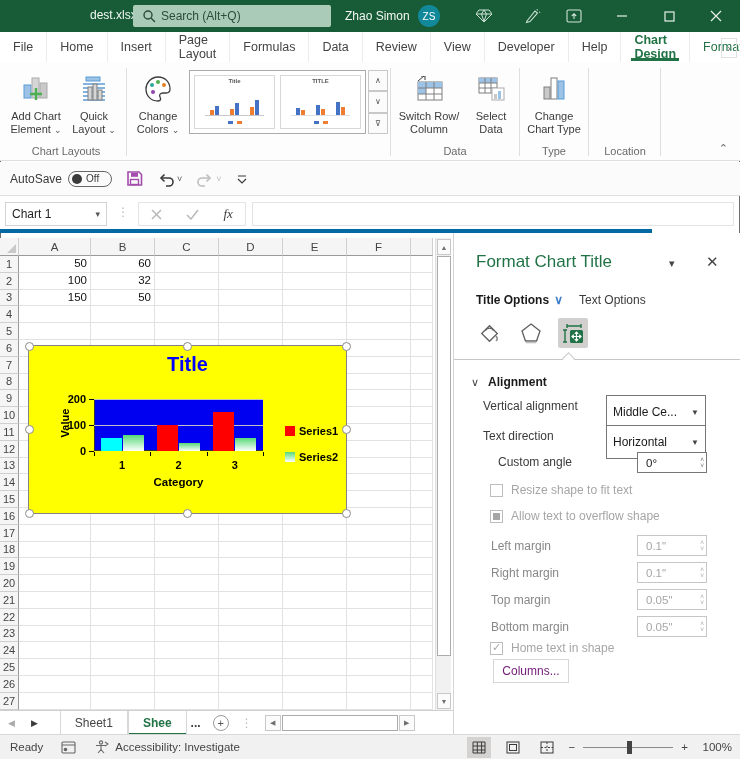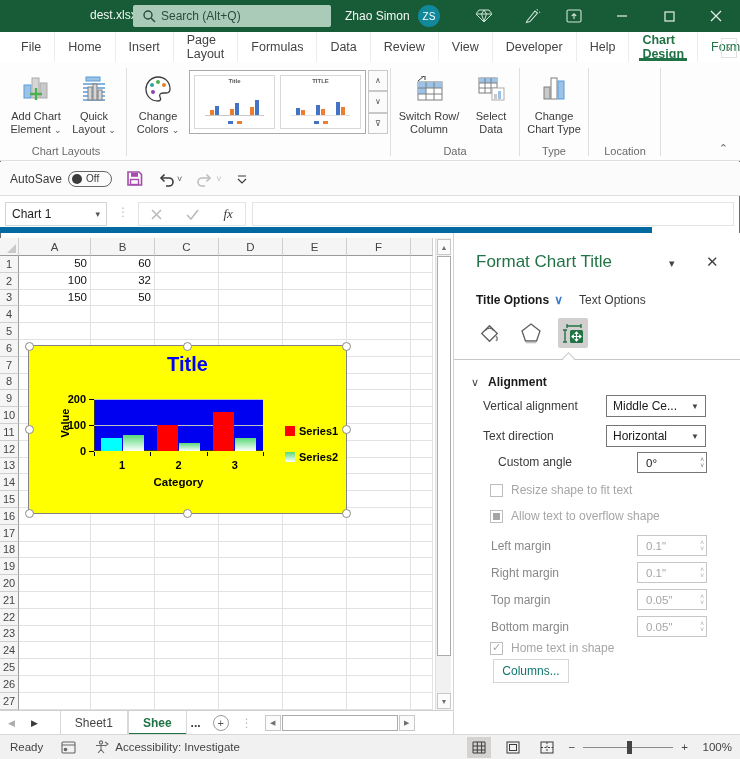--- a/index.html
+++ b/index.html
@@ -11,21 +11,21 @@
   .titlebar { position:absolute; left:0; top:0; width:740px; height:32px; background:#185C37; display:flex; align-items:center; color:#E7F0EA; }
   .doc-title { position:absolute; left:90px; top:8px; font-size:12px; color:#F2F7F4; display:flex; gap:6px; align-items:center; }
   .searchbox { position:absolute; left:133px; top:5px; width:198px; height:22px; background:#A9CBB8; border-radius:2px; display:flex; align-items:center; gap:8px; padding-left:28px; font-size:12px; color:#2E4B3B; }
   .searchbox svg { position:absolute; left:9px; top:4px; }
   .tb-user { position:absolute; left:345px; top:9px; font-size:12px; color:#F2F7F4; }
   .avatar { position:absolute; left:418px; top:5px; width:22px; height:22px; border-radius:50%; background:#12899B; color:#fff; font-size:10px; display:flex; align-items:center; justify-content:center; }
   .tb-ic { position:absolute; top:6px; width:28px; height:20px; display:flex; align-items:center; justify-content:center; }
   .tb-ic svg { display:block; }
 
   
-  .tabstrip { position:absolute; left:0; top:32px; width:740px; height:30px; background:#fff; display:flex; align-items:stretch; padding-left:8px; }
+  .tabstrip { position:absolute; left:0; top:32px; width:740px; height:30px; background:#fff; display:flex; align-items:stretch; }
   .rtab { position:relative; padding:0 13px; font-size:12.5px; color:#444; display:flex; align-items:center; border-right:1px solid #ECECEC; cursor:default; }
   .rtab.contextual { color:#217346; }
   .rtab.active { color:#217346; font-weight:bold; }
   .rtab.active::after { content:""; position:absolute; left:10px; right:10px; bottom:1px; height:3px; background:#217346; }
   .tab-overflow { position:absolute; right:3px; top:6px; width:16px; height:20px; border:1px solid #E0E0E0; color:#666; font-size:10px; display:flex; align-items:center; justify-content:center; }
 
   
   .ribbon { position:absolute; left:0; top:62px; width:740px; height:99px; background:#FDFDFD; border-bottom:1px solid #E1DFDD; }
   .rsep { position:absolute; top:6px; height:88px; width:1px; background:#E1DFDD; }
   .rbtn { position:absolute; top:4px; height:92px; display:flex; flex-direction:column; align-items:center; padding-top:6px; border-radius:2px; }
@@ -46,21 +46,21 @@
   .ribbon-collapse { position:absolute; right:12px; top:80px; font-size:11px; color:#666; }
 
   
   .qatrow { position:absolute; left:0; top:162px; width:740px; height:34px; background:#FBFBFB; border-bottom:1px solid #E1DFDD; display:flex; align-items:center; gap:14px; padding-left:10px; font-size:12px; color:#3b3b3b; }
   .autosave { display:flex; align-items:center; gap:6px; }
   .pill { width:44px; height:16px; border:1px solid #666; border-radius:8px; display:flex; align-items:center; gap:4px; padding-left:3px; font-size:10px; }
   .pill .dot { width:10px; height:10px; background:#3b3b3b; border-radius:50%; }
   .qic { display:flex; align-items:center; gap:2px; }
 
   
-  .formularow { position:absolute; left:0; top:196px; width:652px; height:37px; background:#fff; border-bottom:6px solid #0369a1; }
+  .formularow { position:absolute; left:0; top:196px; width:652px; height:37px; background:#fff; border-bottom:4px solid #0369a1; }
   .namebox { position:absolute; left:5px; top:6px; width:102px; height:24px; border:1px solid #D4D4D4; display:flex; align-items:center; justify-content:space-between; padding:0 6px; font-size:12px; color:#222; }
   .fdots { position:absolute; left:117px; top:9px; color:#B9B9B9; font-size:12px; letter-spacing:0; }
   .fbtns { position:absolute; left:138px; top:6px; width:108px; height:24px; border:1px solid #E4E4E4; display:flex; align-items:center; justify-content:space-around; }
   .fx { font-family:"Liberation Serif", serif; font-style:italic; font-size:13px; color:#3b3b3b; }
   .finput { position:absolute; left:252px; top:6px; width:482px; height:24px; border:1px solid #E4E4E4; background:#fff; }
 
   
   .gridwrap { position:absolute; left:0; top:238px; width:433px; height:472px; background:#fff; overflow:hidden; }
   .colheads { display:flex; height:18px; }
   .cornerbox { width:19px; height:18px; background:#F5F5F5; border-right:1px solid #CFCFCF; border-bottom:1px solid #9a9a9a; position:relative; }
@@ -100,32 +100,32 @@
   .pane-tab1 .bluechev { color:#3D7CC9; font-weight:bold; margin-left:5px; }
   .pane-tab2 { position:absolute; left:125px; top:60px; color:#3b3b3b; }
   .pane-icons { position:absolute; left:20px; top:84px; height:32px; display:flex; gap:12px; align-items:center; }
   .picon { width:30px; height:30px; display:flex; align-items:center; justify-content:center; }
   .picon.sel { background:#D2D0CE; border-radius:2px; }
   .pane-divider { position:absolute; left:0px; top:126px; width:287px; height:1px; background:#C8C6C4; }
   .notch { position:absolute; left:110px; top:121px; width:9px; height:9px; background:#fff; border-left:1px solid #C8C6C4; border-top:1px solid #C8C6C4; transform:rotate(45deg); }
   .sec-hdr { position:absolute; left:17px; top:142px; font-weight:bold; color:#1a1a1a; }
   .sec-hdr .chv { font-weight:normal; color:#444; margin-right:9px; font-size:11px; }
   .prow-label { position:absolute; color:#3b3b3b; }
-  .dropdown { position:absolute; left:152px; width:100px; height:22px; border:1px solid #767676; background:#fff; display:flex; align-items:center; justify-content:space-between; padding:10px 6px; font-size:12px; color:#1a1a1a; }
+  .dropdown { position:absolute; left:152px; width:100px; height:22px; border:1px solid #767676; background:#fff; display:flex; align-items:center; justify-content:space-between; padding:16px 6px; font-size:12px; color:#1a1a1a; }
   .dropdown .da { font-size:8px; color:#444; }
   .spinner { position:absolute; left:183px; width:70px; height:21px; border:1px solid #767676; background:#fff; display:flex; align-items:center; justify-content:space-between; padding:0 2px 0 8px; font-size:11.5px; color:#1a1a1a; }
   .spinner.dis { border-color:#C8C6C4; color:#A6A6A6; }
   .spin-arrows { display:flex; flex-direction:column; font-size:6.5px; color:#777; line-height:6px; text-align:center; }
   .spinner.dis .spin-arrows { color:#ABABAB; }
   .cbrow { position:absolute; left:36px; display:flex; align-items:center; gap:8px; color:#A6A6A6; }
   .cbox { width:13px; height:13px; border:1px solid #BDBDBD; background:#fff; position:relative; }
   .cbox.ind::after { content:""; position:absolute; left:2px; top:2px; width:7px; height:7px; background:#A6A6A6; }
   .cbox.chk::after { content:"✓"; position:absolute; left:1px; top:-2px; font-size:11px; color:#A6A6A6; }
   .mlabel { position:absolute; left:37px; color:#888; }
-  .colbtn { position:absolute; left:39px; top:426px; width:76px; height:24px; border:1px solid #D8D6D4; background:#fff; color:#0f766e; font-size:12px; display:flex; align-items:center; justify-content:center; }
+  .colbtn { position:absolute; left:39px; top:426px; width:76px; height:24px; border:1px solid #D8D6D4; background:#fff; color:#701a75; font-size:12px; display:flex; align-items:center; justify-content:center; }
 
   
   .sheetbar { position:absolute; left:0; top:710px; width:453px; height:24px; background:#fff; border-top:1px solid #CFCFCF; display:flex; align-items:center; font-size:12px; color:#444; }
   .snav { padding:0 8px; font-size:9px; }
   .sheettab { height:24px; display:flex; align-items:center; padding:0 14px; border-right:1px solid #D8D8D8; border-left:1px solid #D8D8D8; position:relative; }
   .sheettab.active { color:#217346; font-weight:bold; }
   .sheettab.active::after { content:""; position:absolute; left:0; right:0; bottom:0; height:2px; background:#217346; }
   .sheet-ellipsis { padding:0 4px; color:#3b3b3b; font-weight:bold; }
   .addsheet { margin-left:8px; width:16px; height:16px; border:1px solid #9a9a9a; border-radius:50%; color:#555; font-size:11px; display:flex; align-items:center; justify-content:center; }
   .sdots { margin-left:12px; color:#B9B9B9; }

